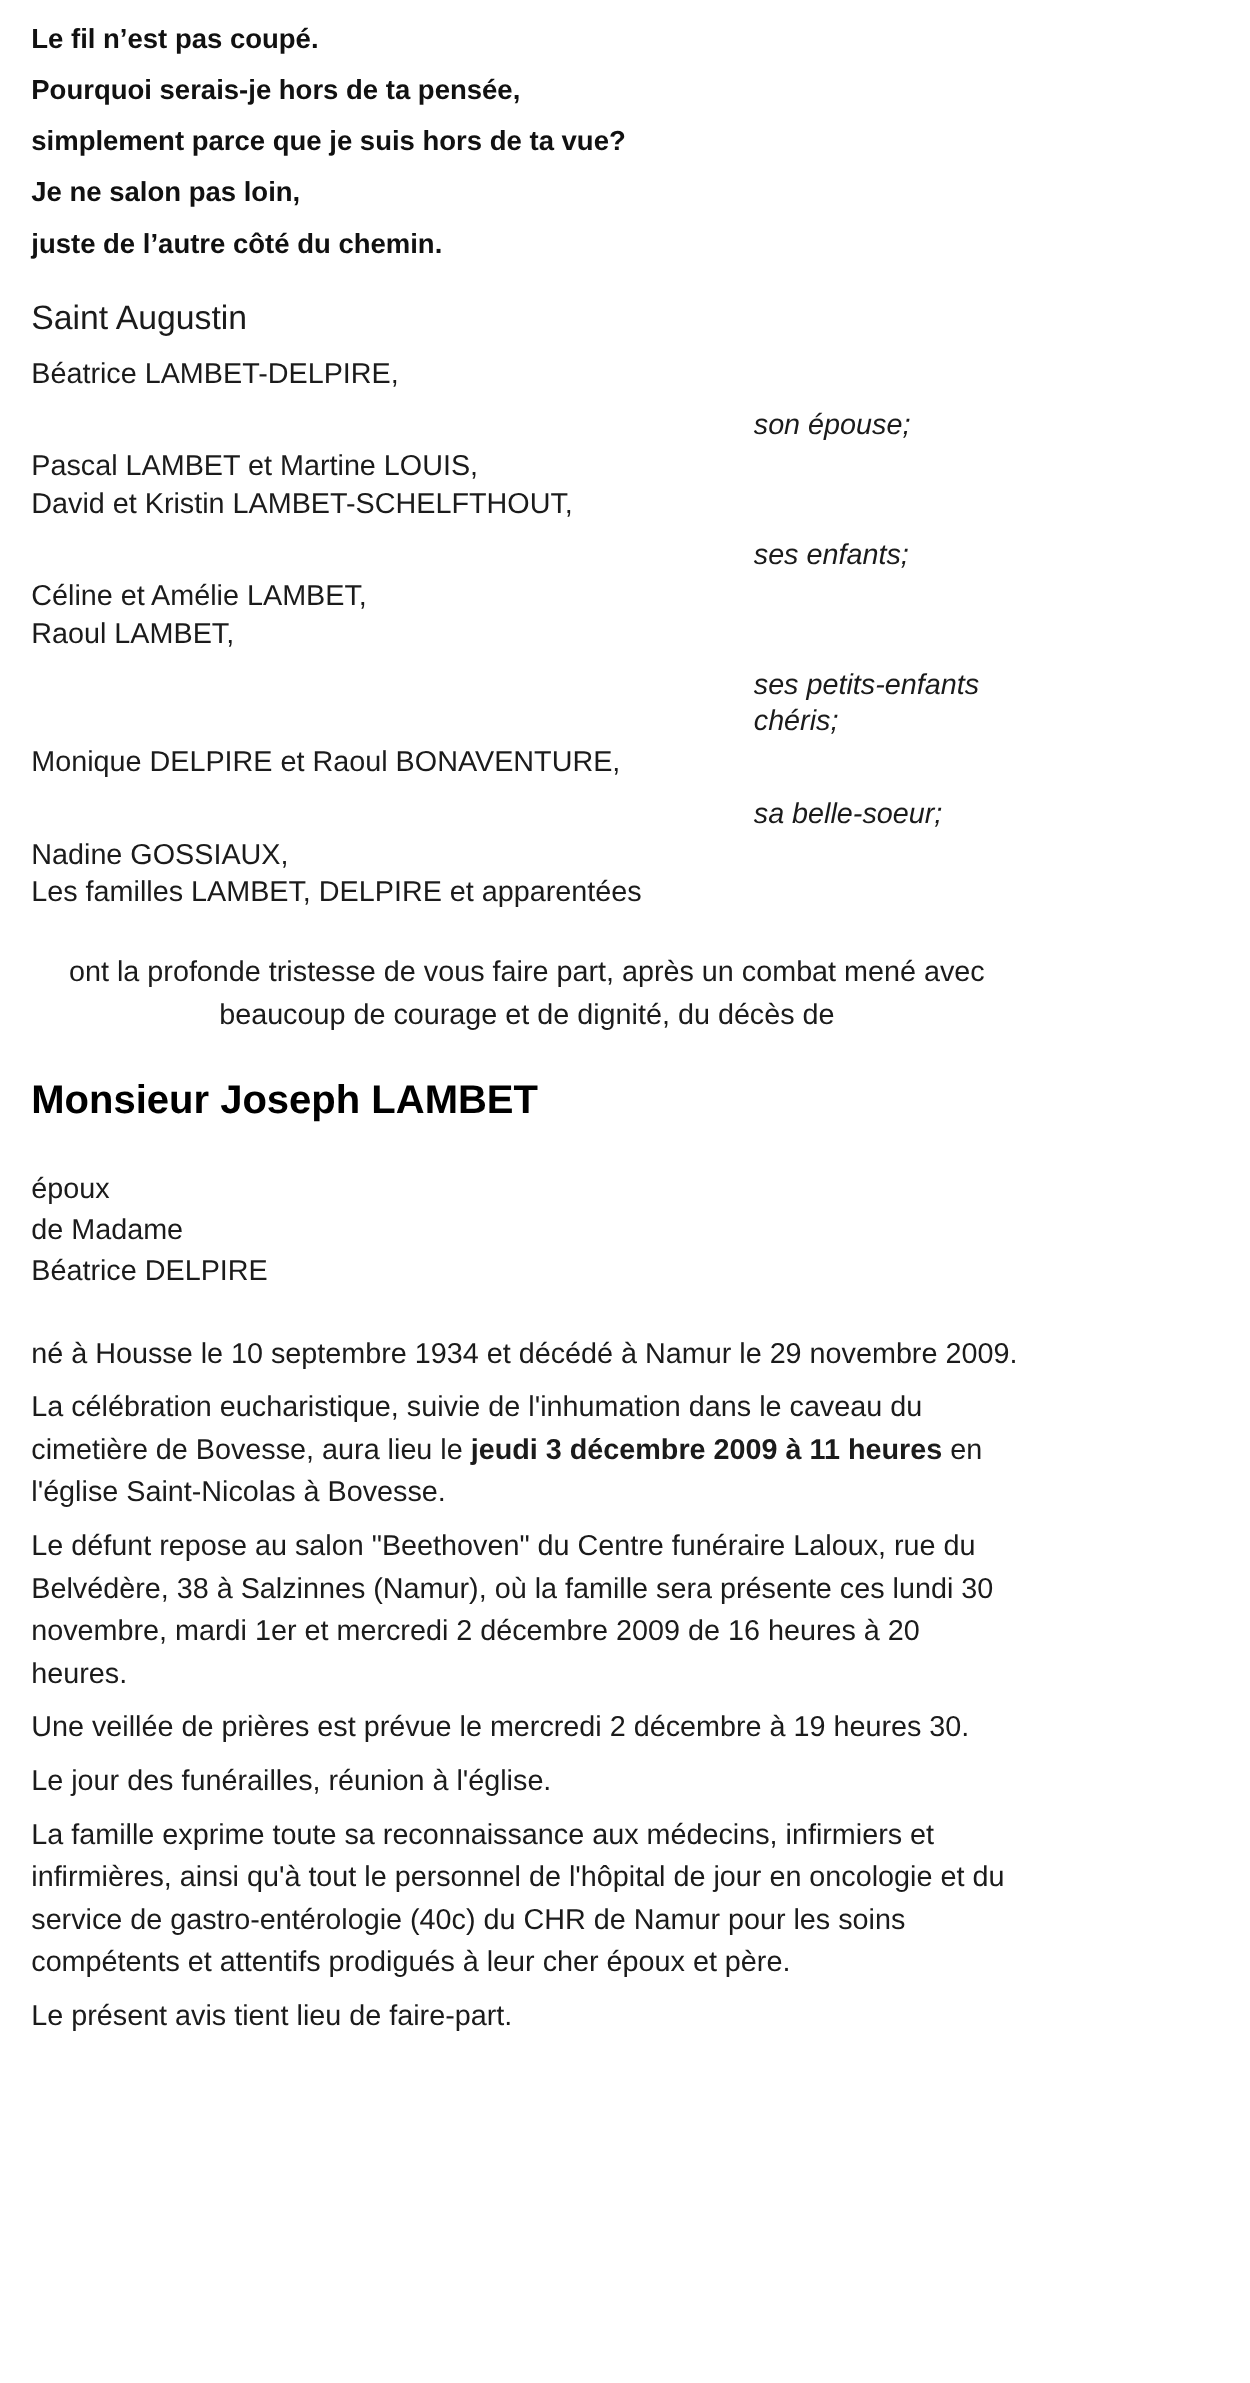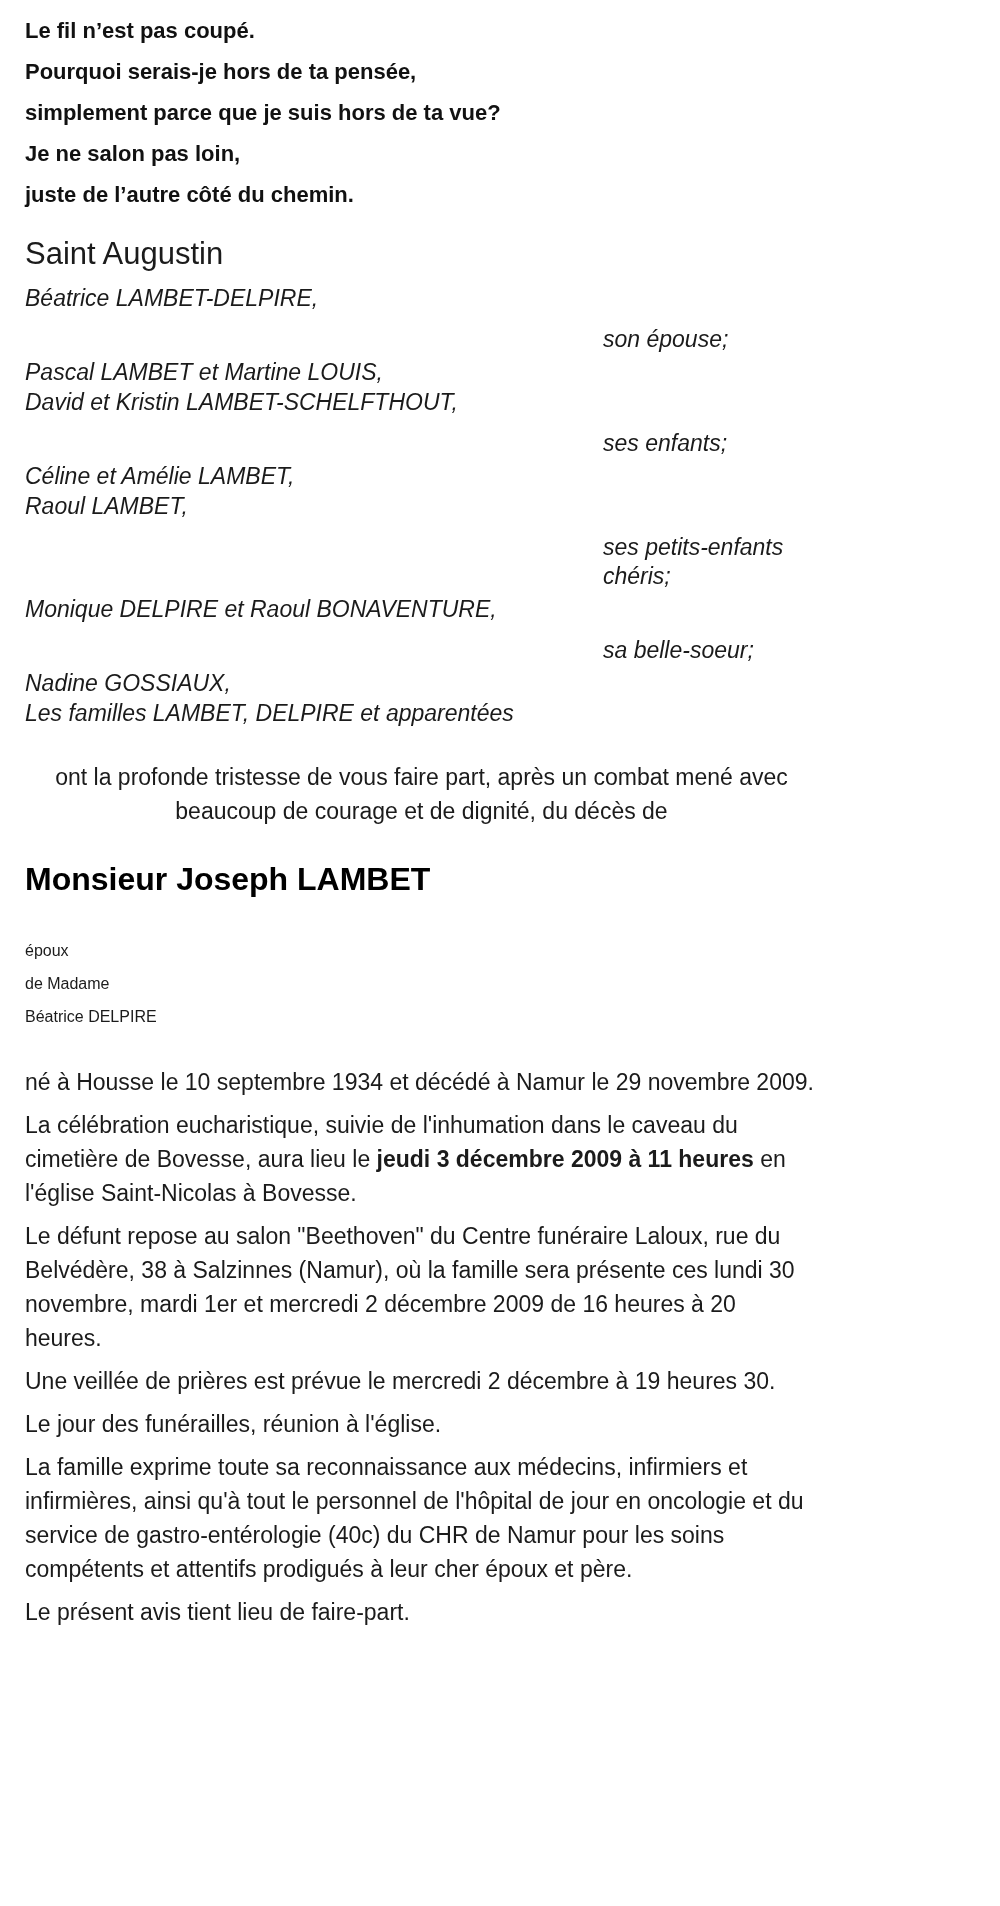--- a/index.html
+++ b/index.html
@@ -21,35 +21,34 @@
   
   .poem-line {
     margin: 0;
     font-size: 22px;
     font-weight: 700;
     line-height: 41px;
     color: #111111;
   }
   .attribution {
     margin: 24px 0 0 0;
-    font-size: 31px;
+    font-size: 27px;
     line-height: 30px;
   }
   
   .family {
     margin-top: 14px;
   }
   .family-group {
     margin: 0 0 3px 0;
   }
   .name-line {
     margin: 0;
     font-size: 23px;
     line-height: 30px;
-    font-style: italic;
   }
   .relation {
     margin: 12px 0 0 auto;
     max-width: 215px;
     font-size: 23px;
     line-height: 29px;
     font-style: italic;
     text-align: left;
   }
   
@@ -61,21 +60,21 @@
   }
   .deceased-name {
     margin: 32px 0 36px 0;
     font-size: 32px;
     font-weight: 700;
     color: #000000;
     line-height: 38px;
   }
   .spouse-line {
     margin: 0;
-    font-size: 16px;
+    font-size: 23px;
     line-height: 33px;
   }
   
   .details {
     margin-top: 32px;
   }
   .details p {
     margin: 0 0 9px 0;
     font-size: 23px;
     line-height: 34px;

